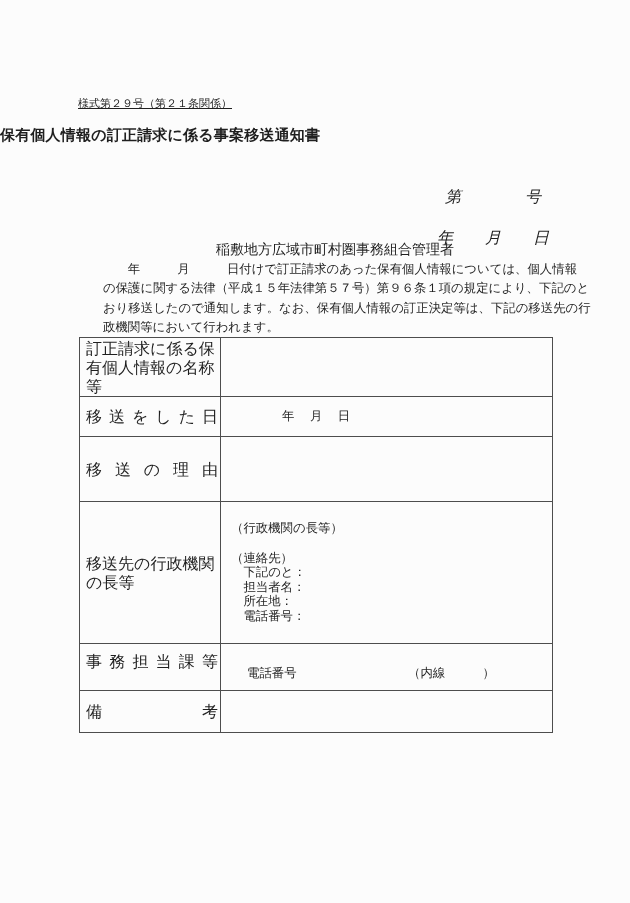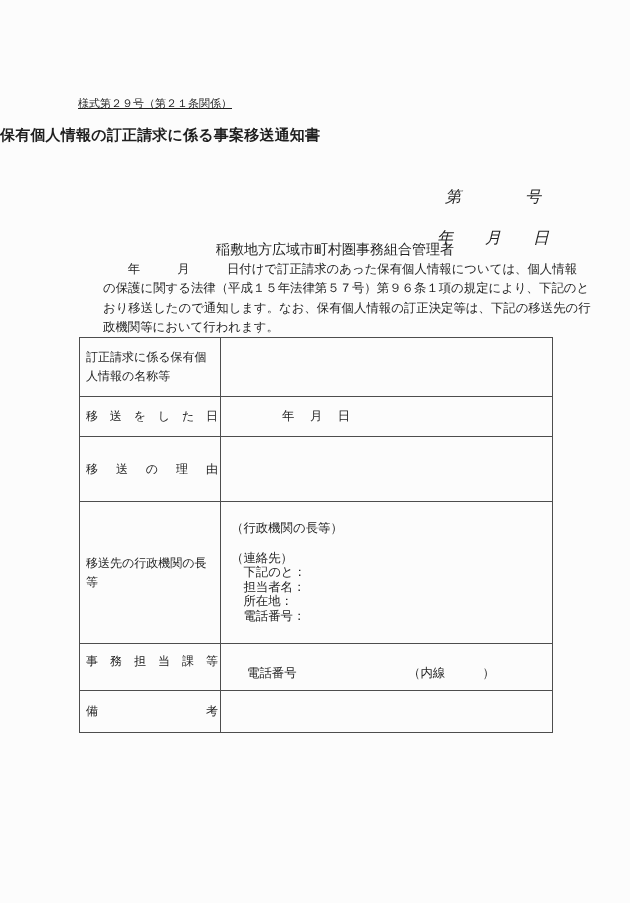--- a/index.html
+++ b/index.html
@@ -82,21 +82,21 @@
   }
   .cell {
     box-sizing: border-box;
     display: flex;
     flex-direction: column;
     justify-content: center;
   }
   .lbl {
     border-right: 1px solid #4d4d4d;
     padding: 0 2px 0 6px;
-    font-size: 12px;
+    font-size: 16px;
     line-height: 19px;
   }
   .cnt {
     font-size: 12.4px;
     padding-left: 8px;
   }
   .rb { border-bottom: 1px solid #4d4d4d; }
   .cnt-date { padding-left: 61px; white-space: pre; }
   .cnt-dest { padding-left: 10px; }
   .cnt-phone { padding-left: 26px; white-space: pre; padding-top: 12px; }

